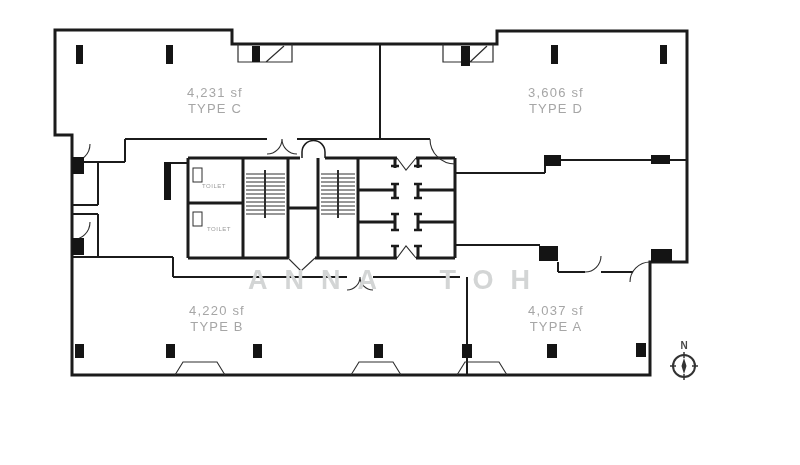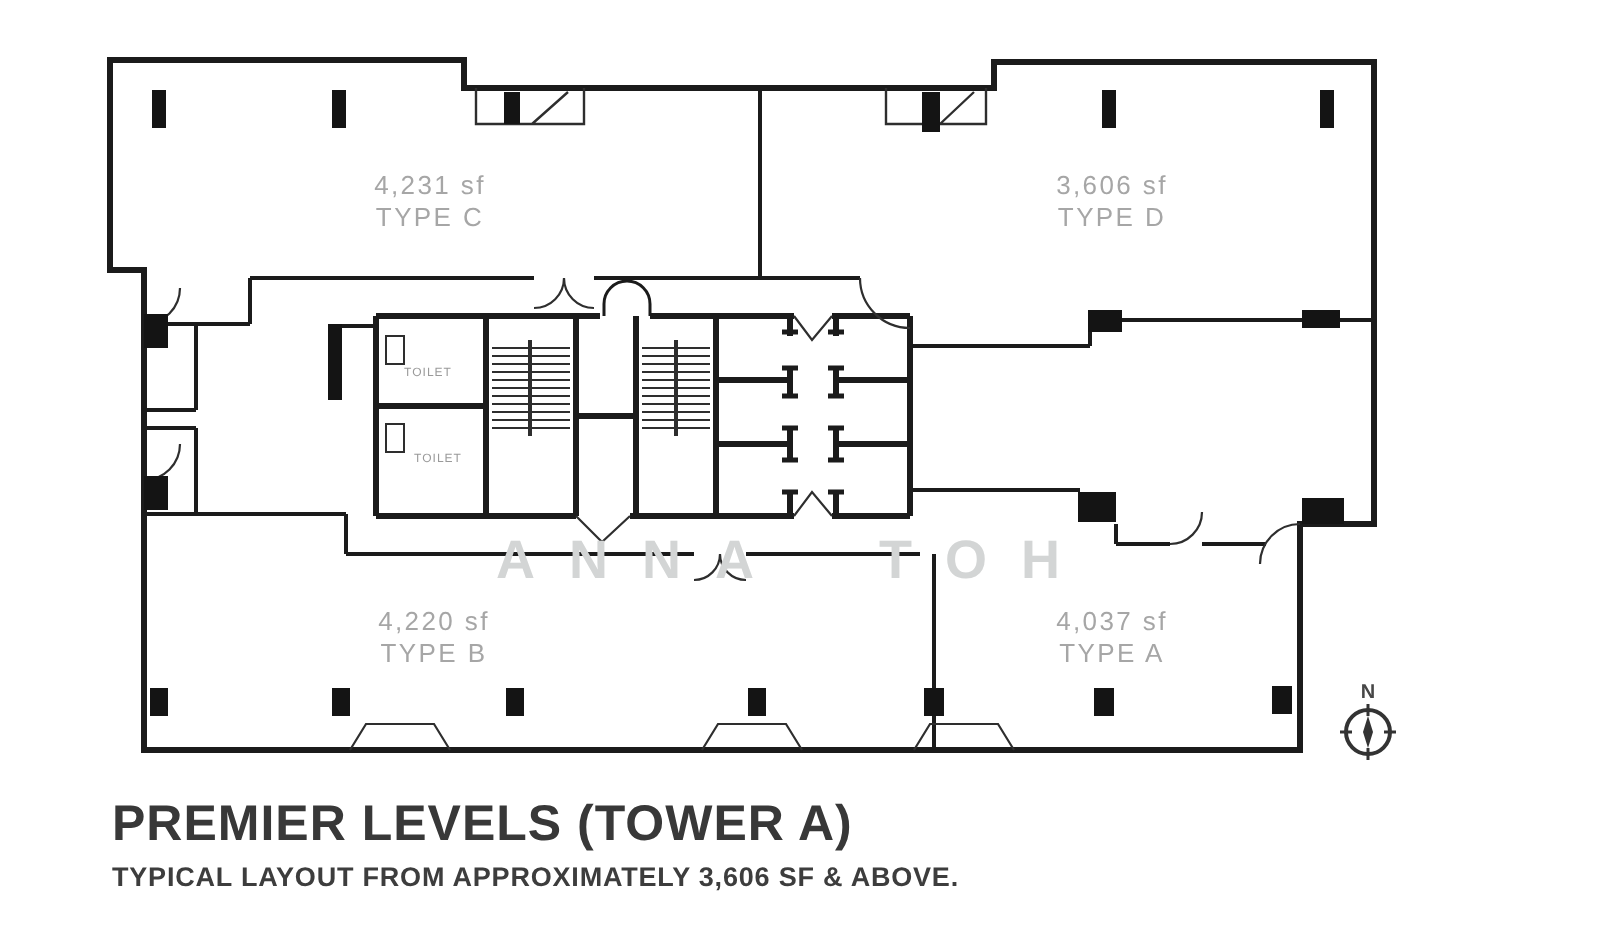--- a/index.html
+++ b/index.html
@@ -149,18 +149,14 @@
     </g>
 
     <g>
       <text class="north" x="684" y="349" text-anchor="middle">N</text>
       <circle cx="684" cy="366" r="11" fill="none" stroke="#333333" stroke-width="2"></circle>
       <path d="M684,352 V358 M684,374 V380 M670,366 H676 M692,366 H698" stroke="#333333" stroke-width="1.5" fill="none"></path>
       <path d="M684,358 L686.5,366 L684,374 L681.5,366 Z" fill="#333333"></path>
     </g>
   </svg>
 
-  <div class="caption">
-    <h1>PREMIER LEVELS (TOWER A)</h1>
-    <p>TYPICAL LAYOUT FROM APPROXIMATELY 3,606 SF &amp; ABOVE.</p>
-  </div>
 
 </div>
 
 </body></html>

